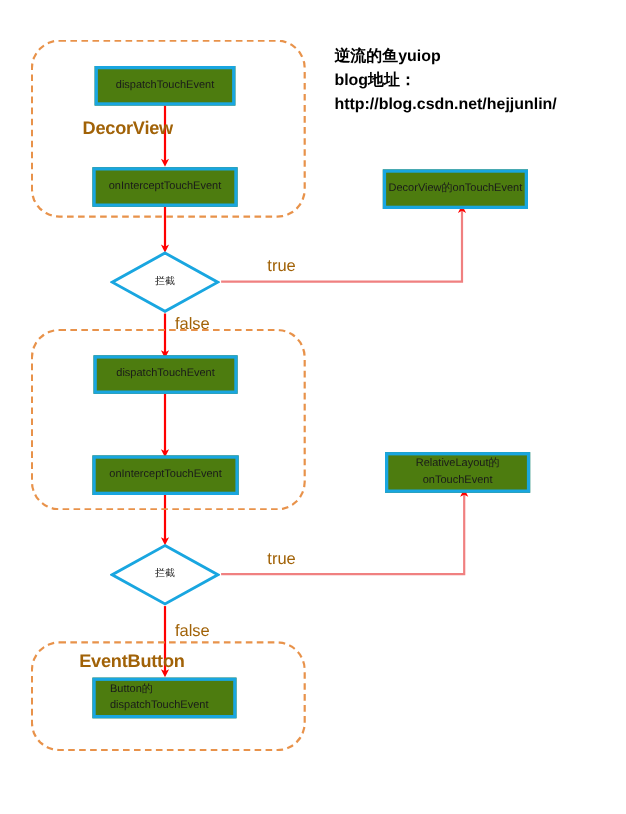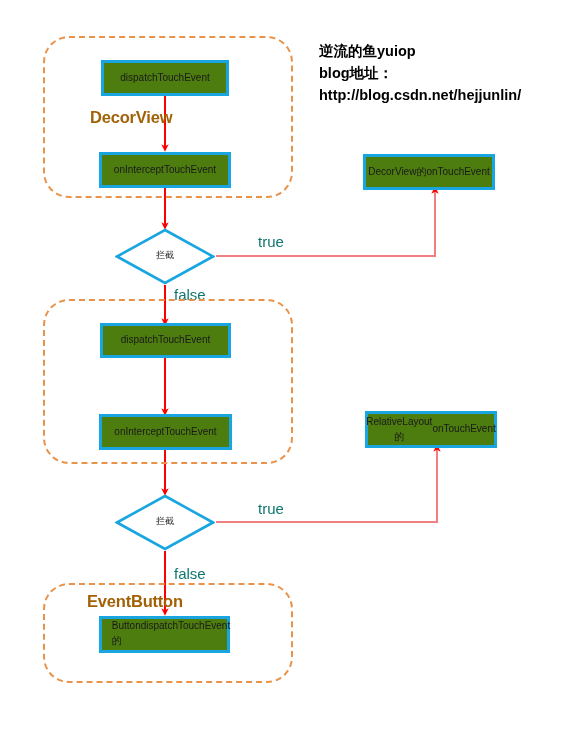--- a/index.html
+++ b/index.html
@@ -10,21 +10,21 @@
   body {
     width: 569px;
     height: 740px;
     position: relative;
     overflow: hidden;
     font-family: "Liberation Sans", "DejaVu Sans", sans-serif;
   }
 
   #canvas {
     position: absolute;
-    left: 16px; top: 0;
+    left: 1px; top: 0;
     width: 456px;
     height: 740px;
   }
 
   
   #wires {
     position: absolute;
     left: 0; top: 0;
     width: 569px;
     height: 740px;
@@ -87,21 +87,21 @@
     text-align: center;
     font-size: 9px;
     color: #1a1a1a;
     white-space: nowrap;
   }
 
   
   .edge-label {
     position: absolute;
     font-size: 15px;
-    color: #0f766e;
+    color: #a16207;
     background: #ffffff;
     padding: 0 2px;
     white-space: nowrap;
   }
 
   
   #credit {
     position: absolute;
     left: 303px;
     top: 40px;
@@ -169,36 +169,36 @@
 
   <div class="edge-label" style="left:240px; top:233px;">true</div>
   <div class="edge-label" style="left:156px; top:286px;">false</div>
 
   <div class="group-box" style="left:27px; top:299px; width:250px; height:165px;"></div>
 
   <div class="proc-box" style="left:84px; top:323px; width:131px; height:35px;">dispatchTouchEvent</div>
 
   <div class="proc-box" style="left:83px; top:414px; width:133px; height:36px;">onInterceptTouchEvent</div>
 
-  <div class="proc-box two-line" style="left:349px; top:411px; width:132px; height:37px; flex-direction:row;">
+  <div class="proc-box two-line" style="left:349px; top:411px; width:132px; height:37px; flex-direction:column;">
     <span>RelativeLayout的</span>
     <span>onTouchEvent</span>
   </div>
 
   <div class="diamond-wrap" style="left:99px; top:494px; width:100px; height:57px;">
     <svg width="100" height="57" viewBox="0 0 100 57">
       <polygon points="50,2 98,28.5 50,55 2,28.5" fill="#ffffff" stroke="#19A6E0" stroke-width="2.6"></polygon>
     </svg>
     <div class="diamond-label" style="top:21px;">拦截</div>
   </div>
 
   <div class="edge-label" style="left:240px; top:500px;">true</div>
   <div class="edge-label" style="left:156px; top:565px;">false</div>
 
   <div class="group-box" style="left:27px; top:583px; width:250px; height:100px;"></div>
   <div class="group-title" style="left:37px; top:592px; font-size:16.5px;">EventButton</div>
 
-  <div class="proc-box two-line left-pad" style="left:83px; top:616px; width:131px; height:37px; align-items:flex-start; justify-content:center;">
+  <div class="proc-box two-line left-pad" style="left:83px; top:616px; width:131px; height:37px; flex-direction:column; align-items:flex-start; justify-content:center;">
     <span>Button的</span>
     <span>dispatchTouchEvent</span>
   </div>
 
 </div>
 
 </body></html>

